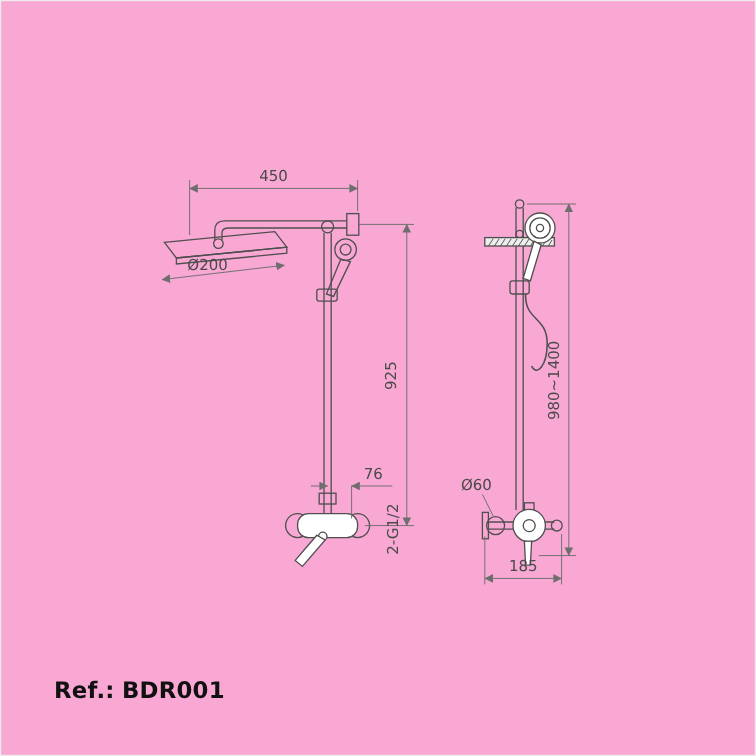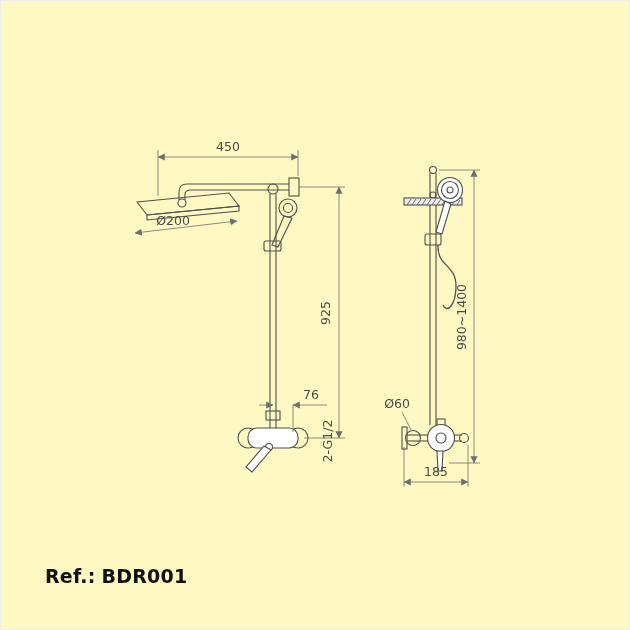--- a/index.html
+++ b/index.html
@@ -5,21 +5,21 @@
   html, body {
     margin: 0;
     padding: 0;
     background: #ffffff;
     font-family: "DejaVu Sans", "Liberation Sans", sans-serif;
   }
   .canvas {
     position: relative;
     width: 630px;
     height: 630px;
-    background: #fef9c3;
+    background: #f9a8d4;
     border: 1px solid #ededed;
     box-sizing: border-box;
     overflow: hidden;
   }
   svg.diagram {
     position: absolute;
     left: 0;
     top: 0;
   }
   svg text {

